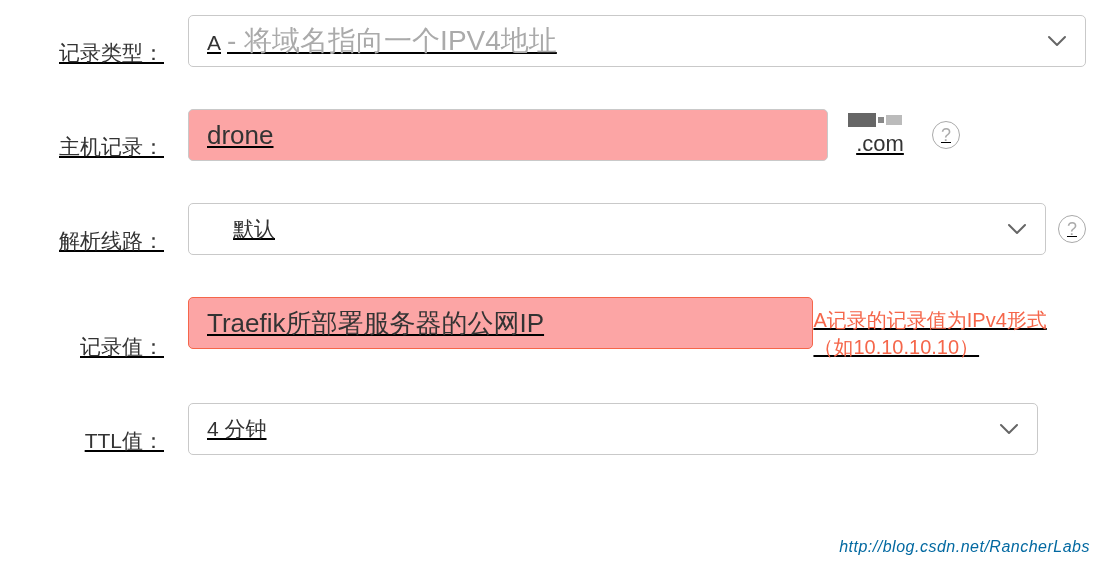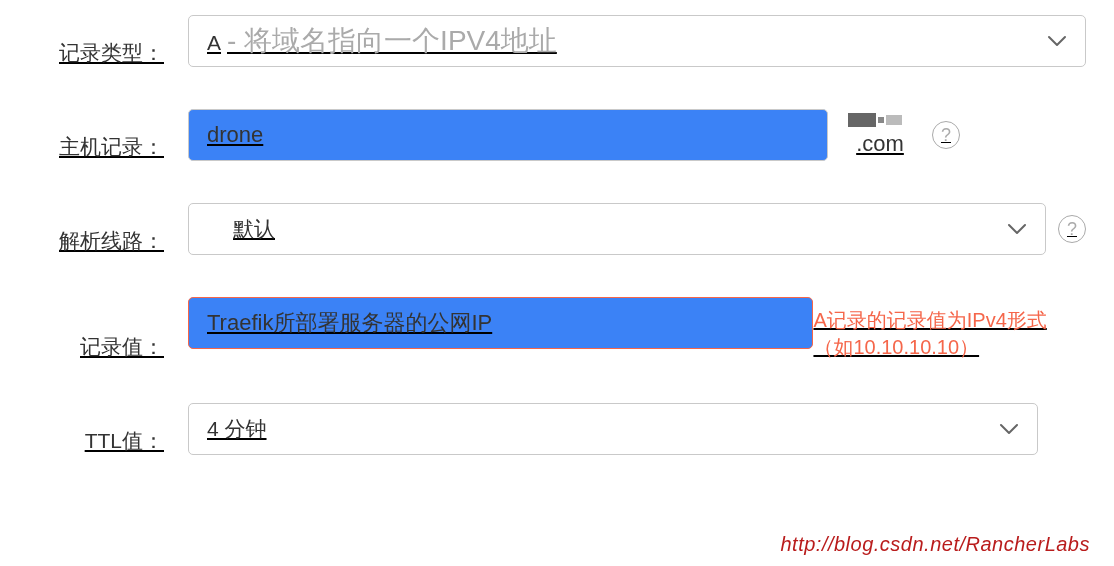--- a/index.html
+++ b/index.html
@@ -69,24 +69,24 @@
     }
     .chevron {
       flex-shrink: 0;
       width: 20px;
       height: 12px;
     }
     .input-box {
       border: 1px solid #c9c9c9;
       border-radius: 5px;
       padding: 12px 18px;
-      font-size: 22px;
+      font-size: 26px;
       color: #333;
       height: 52px;
-      background: #3b82f6;
+      background: #fca5a5;
       width: 100%;
       outline: none;
     }
     .input-box.error {
       border-color: #f5664a;
     }
     .domain-suffix {
       display: flex;
       align-items: center;
       font-size: 22px;
@@ -129,22 +129,22 @@
       max-width: 640px;
     }
     .host-row .form-control-wrap {
       gap: 20px;
     }
     .ttl-row { margin-bottom: 7px; }
     .watermark {
       position: absolute;
       right: 24px;
       bottom: 10px;
-      font-size: 20px;
-      color: #b91c1c;
+      font-size: 16px;
+      color: #0369a1;
       font-style: italic;
       letter-spacing: 0.5px;
       text-align: center;
     }
   </style>
 </head>
 <body>
 
 <div class="form-row">
   <div class="form-label">记录类型：</div>

